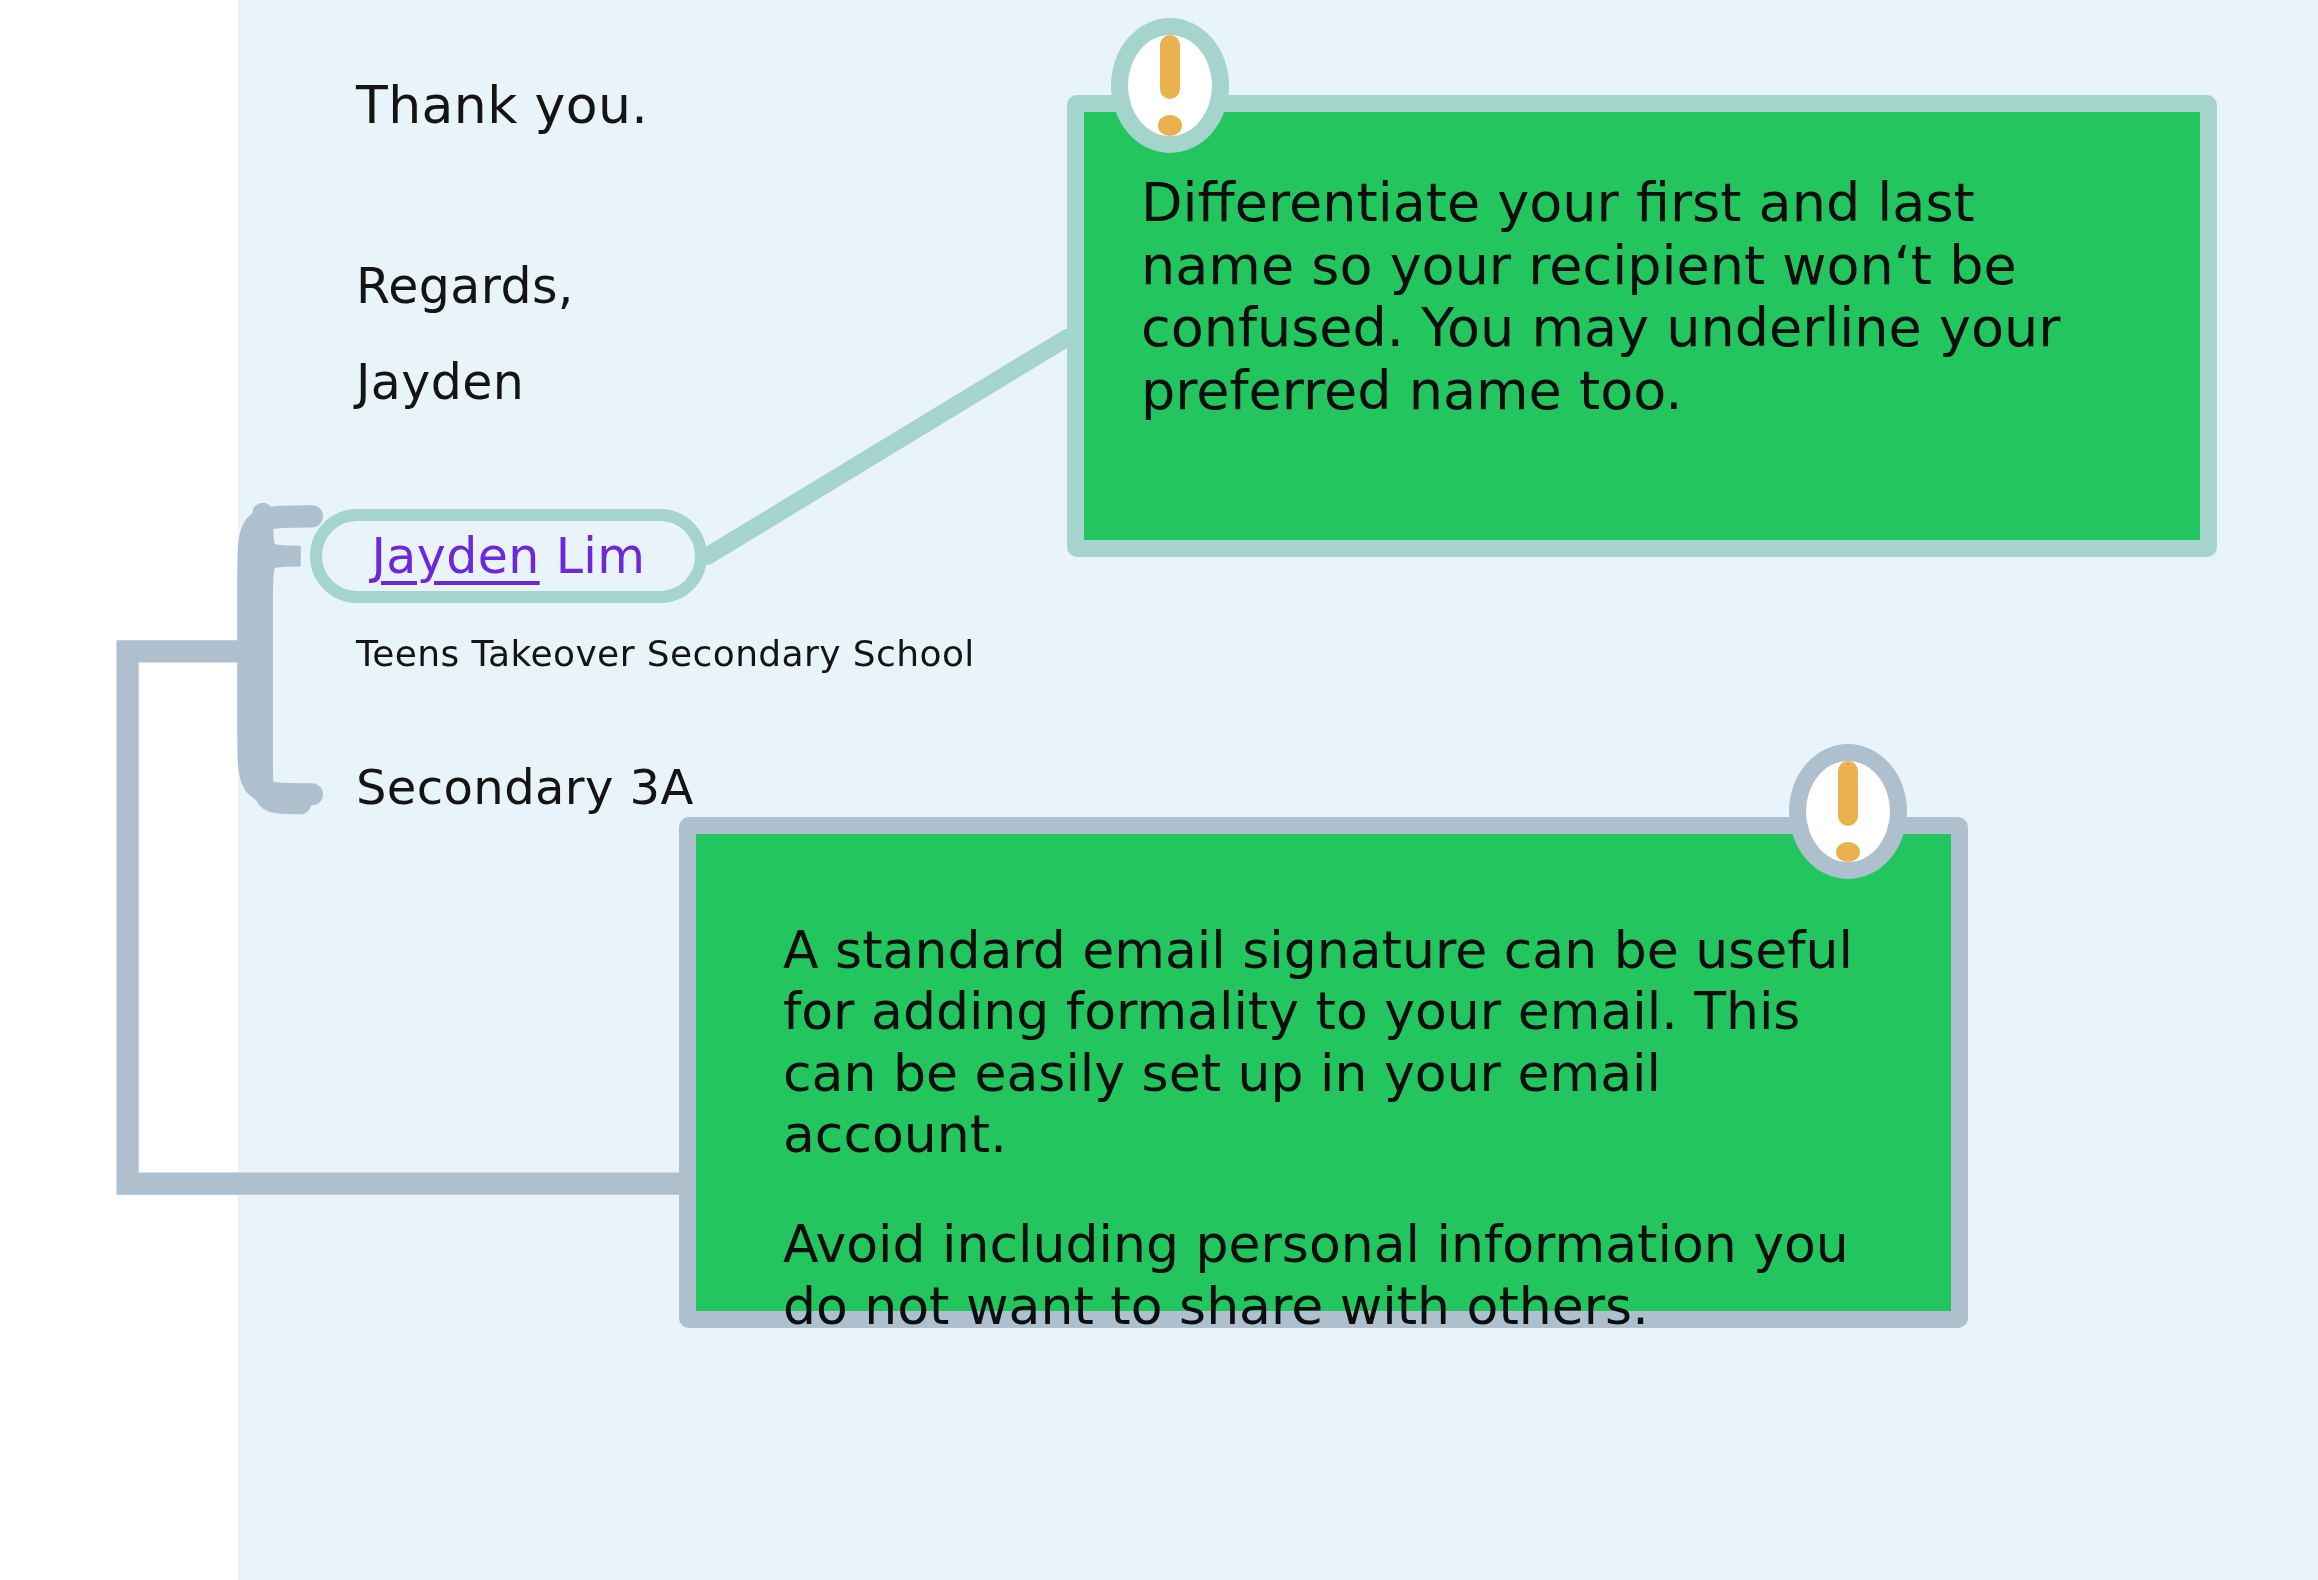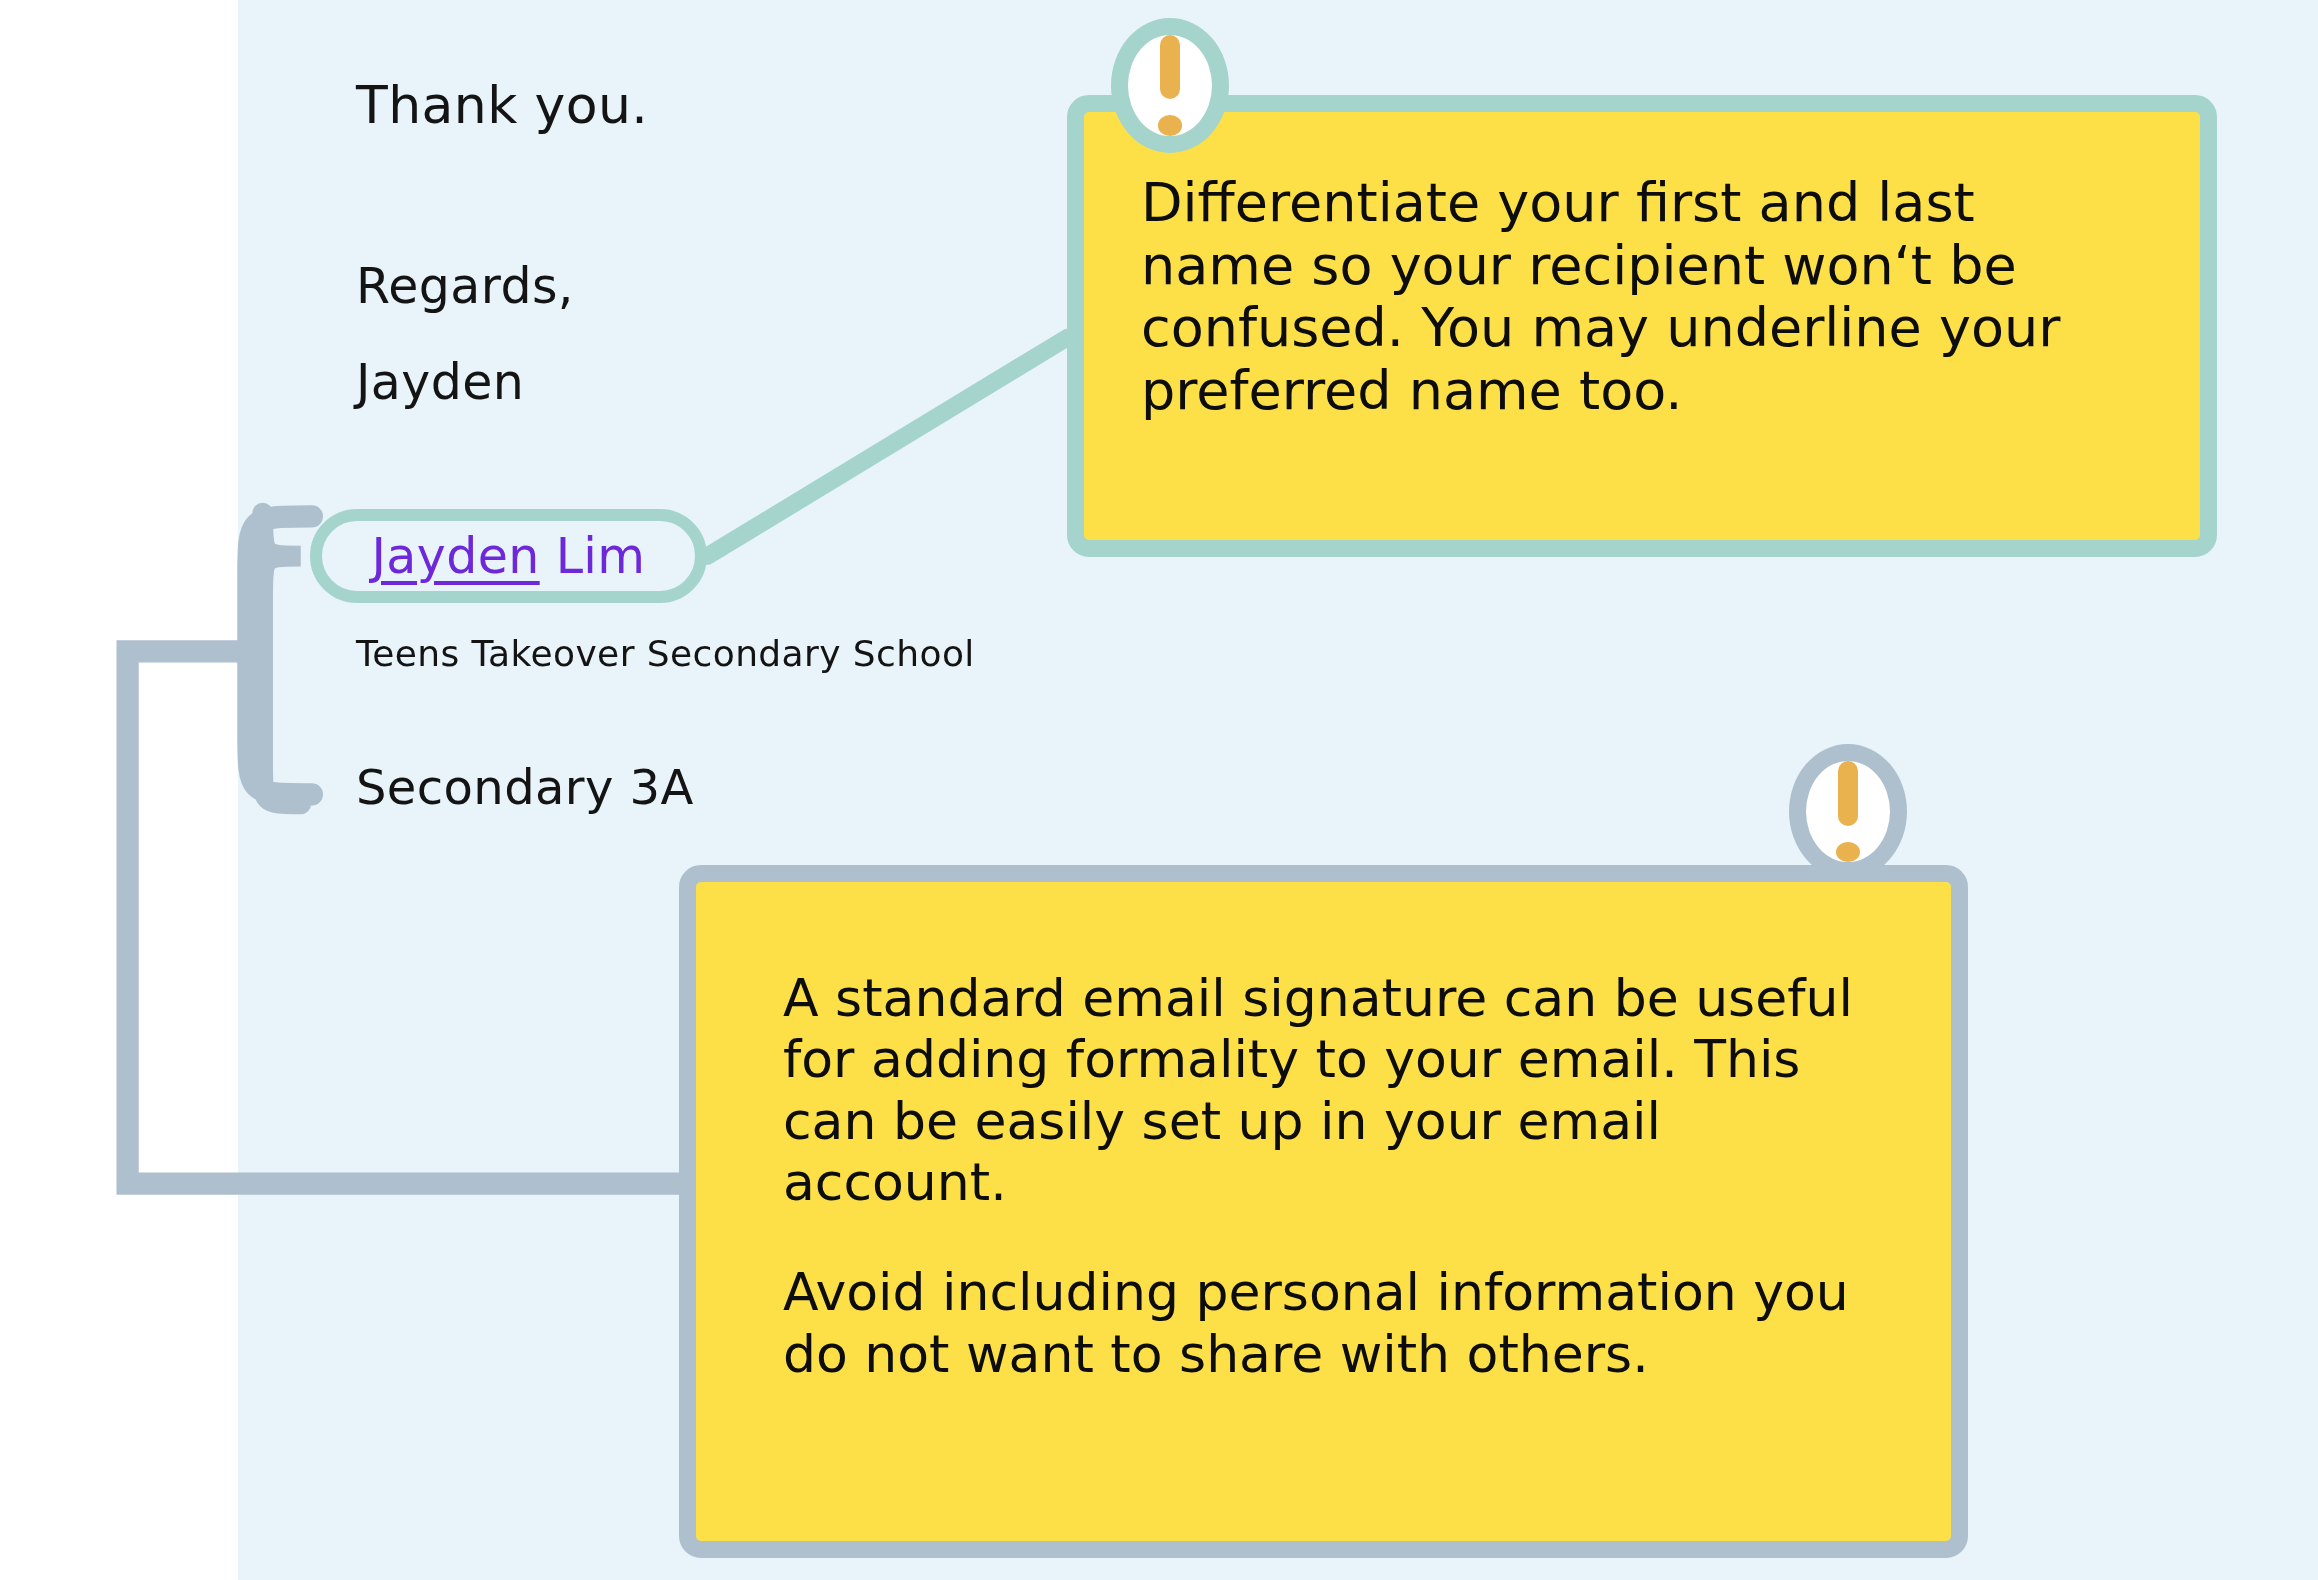--- a/index.html
+++ b/index.html
@@ -73,23 +73,23 @@
   }
   #name-pill .pill-text .underlined {
     text-decoration: underline;
     text-decoration-thickness: 4px;
     text-underline-offset: 8px;
   }
 
   
   .callout {
     position: absolute;
-    background: #fde047;
+    background: #22c55e;
     box-sizing: border-box;
-    border-radius: 22px;
+    border-radius: 10px;
   }
   .callout .body {
     position: relative;
     color: #0d0d0d;
   }
   .callout p {
     margin: 0;
   }
 
   
@@ -104,24 +104,23 @@
   #callout-1 .body {
     font-size: 54px;
     line-height: 1.16;
   }
 
   
   #callout-2 {
     left: 679px;
     top: 817px;
     width: 1289px;
-    height: 693px;
+    height: 511px;
     border: 17.5px solid #aec0ce;
     padding: 86px 64px 0 87px;
-    margin-top: 48px;
   }
   #callout-2 .body {
     font-size: 52px;
     line-height: 1.18;
   }
   #callout-2 .body p + p {
     margin-top: 49px;
   }
 
   

